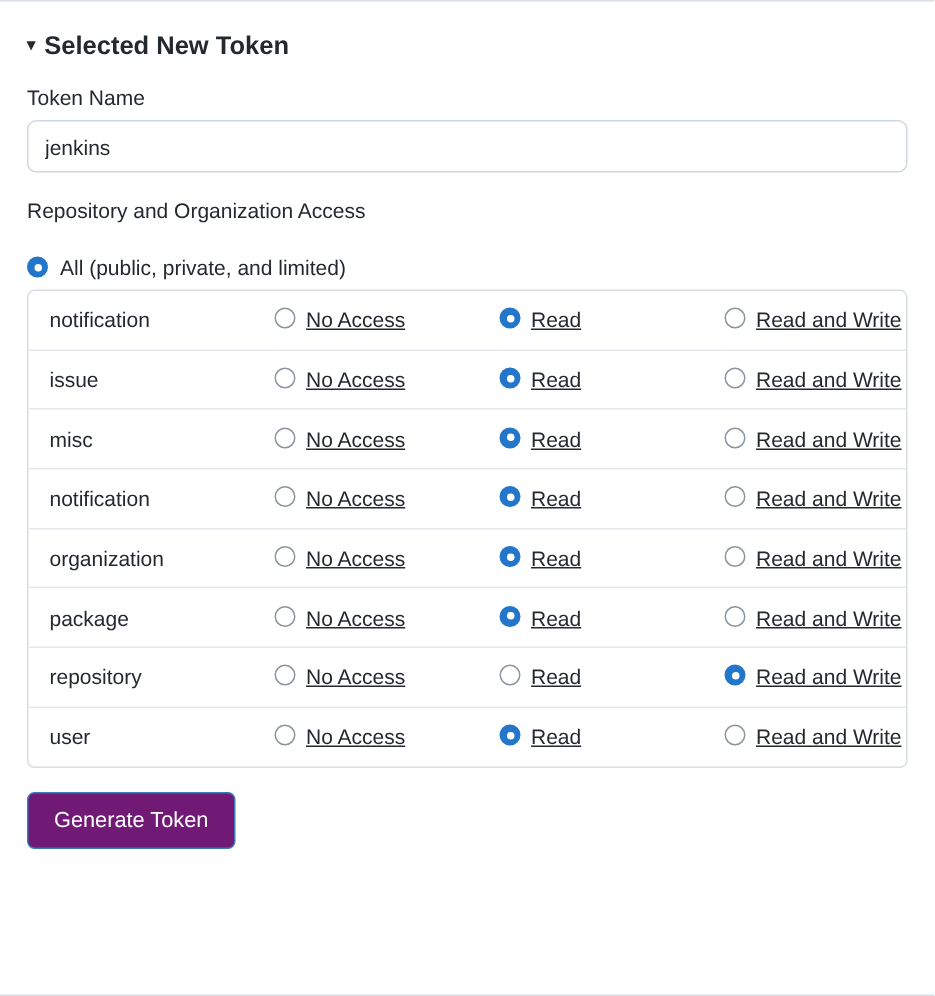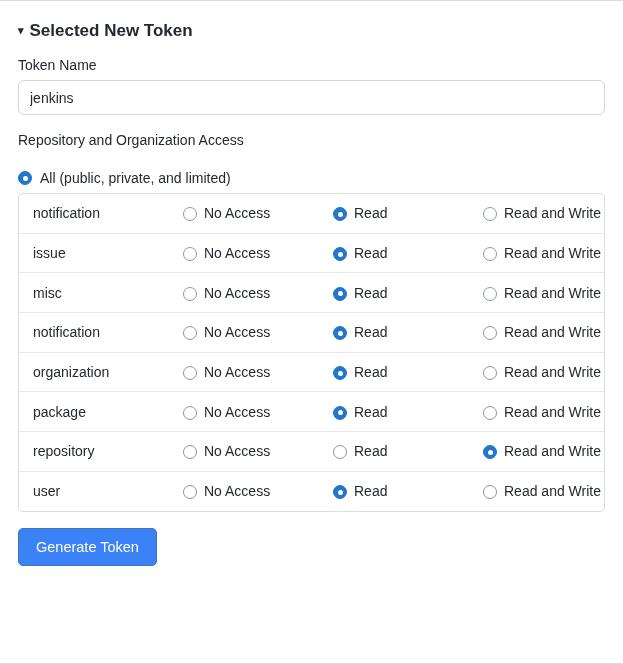--- a/index.html
+++ b/index.html
@@ -140,33 +140,34 @@
     color: #24292f;
   }
   td.opt {
     width: 150px;
   }
   td.opt.wide {
     width: auto;
   }
   .opt-inner {
     display: flex;
-    align-items: flex-end;
+    align-items: flex-start;
     gap: 7px;
+    text-decoration: underline;
   }
   .btn-wrap {
     margin-top: 16px;
     padding-bottom: 18px;
   }
   .btn-primary {
     display: inline-block;
     font-family: "Liberation Sans", sans-serif;
     font-size: 14.5px;
     color: #ffffff;
-    background: #3b82f6;
+    background: #701a75;
     border: 1px solid #3b79b8;
     border-radius: 5px;
     padding: 10px 17px;
     cursor: pointer;
   }
 </style>
 </head>
 <body>
 
 <div class="page">

